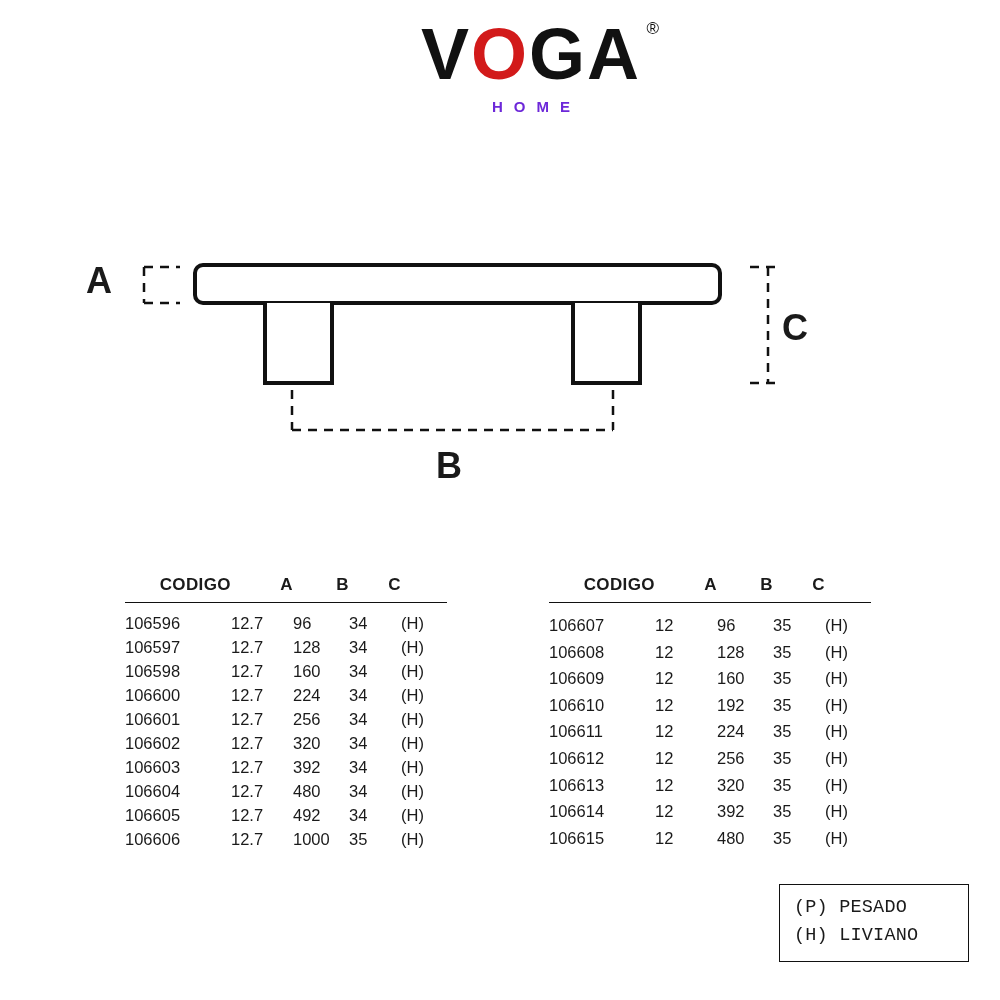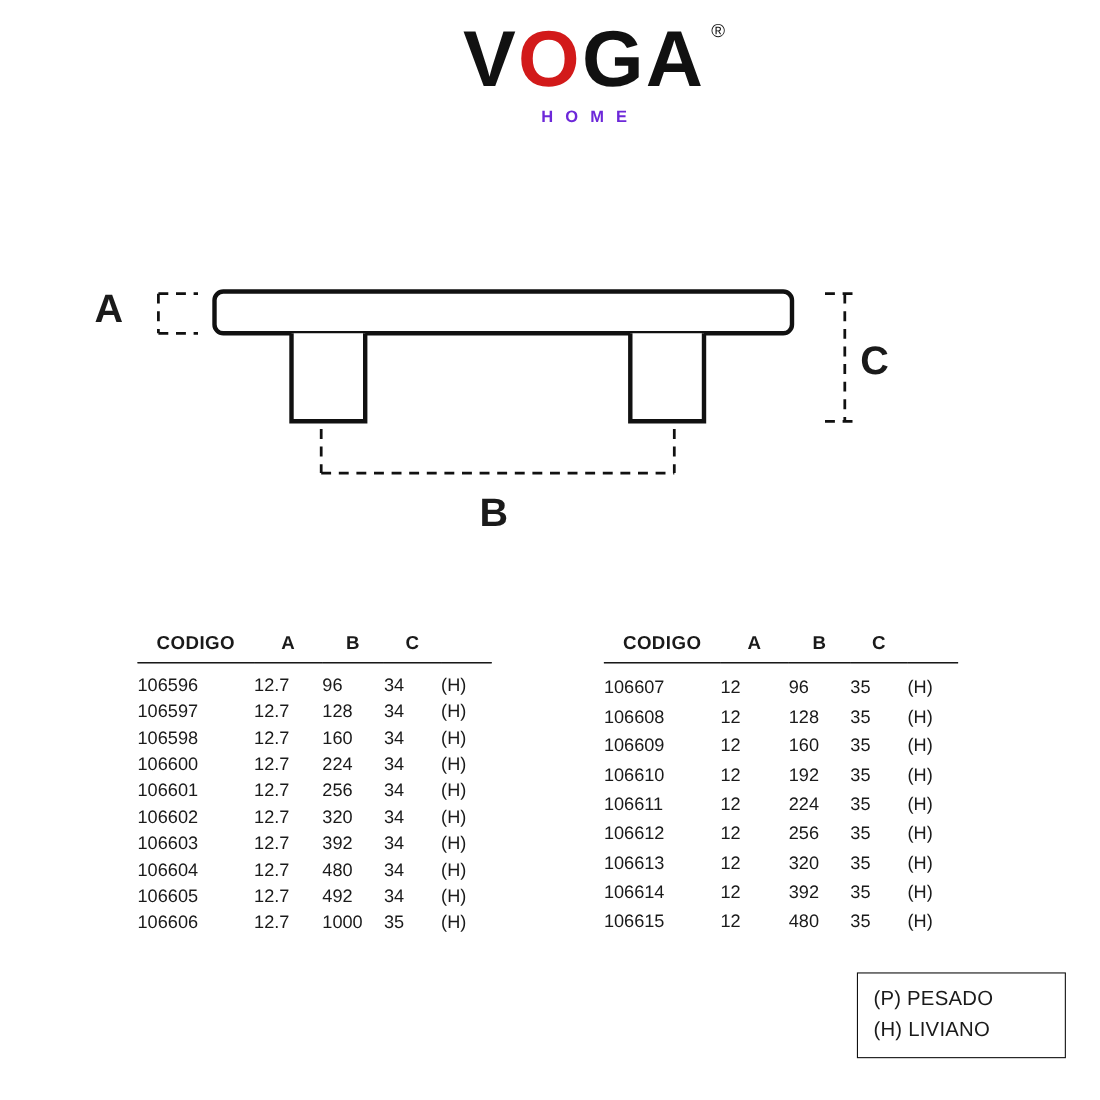--- a/index.html
+++ b/index.html
@@ -75,21 +75,21 @@
     width: 760px;
     display: flex;
     gap: 102px;
   }
   table.spec {
     border-collapse: collapse;
     font-size: 16.5px;
   }
   table.spec th {
     font-weight: bold;
-    text-align: center;
+    text-align: right;
     padding: 0 0 7px 0;
     font-size: 17px;
     letter-spacing: 0.4px;
   }
   table.spec thead tr {
     border-bottom: 1.6px solid #111;
   }
   table.spec tbody tr:first-child td {
     padding-top: 11px;
   }
@@ -105,20 +105,21 @@
 
   
   .legend {
     position: absolute;
     left: 779px;
     top: 884px;
     width: 190px;
     border: 1.6px solid #111;
     padding: 9px 12px 11px 14px;
     box-sizing: border-box;
+    font-family: Liberation Mono, monospace;
   }
   .legend div {
     font-size: 18.5px;
     line-height: 1.5;
     letter-spacing: 0.2px;
   }
 </style>
 </head>
 <body>
 

